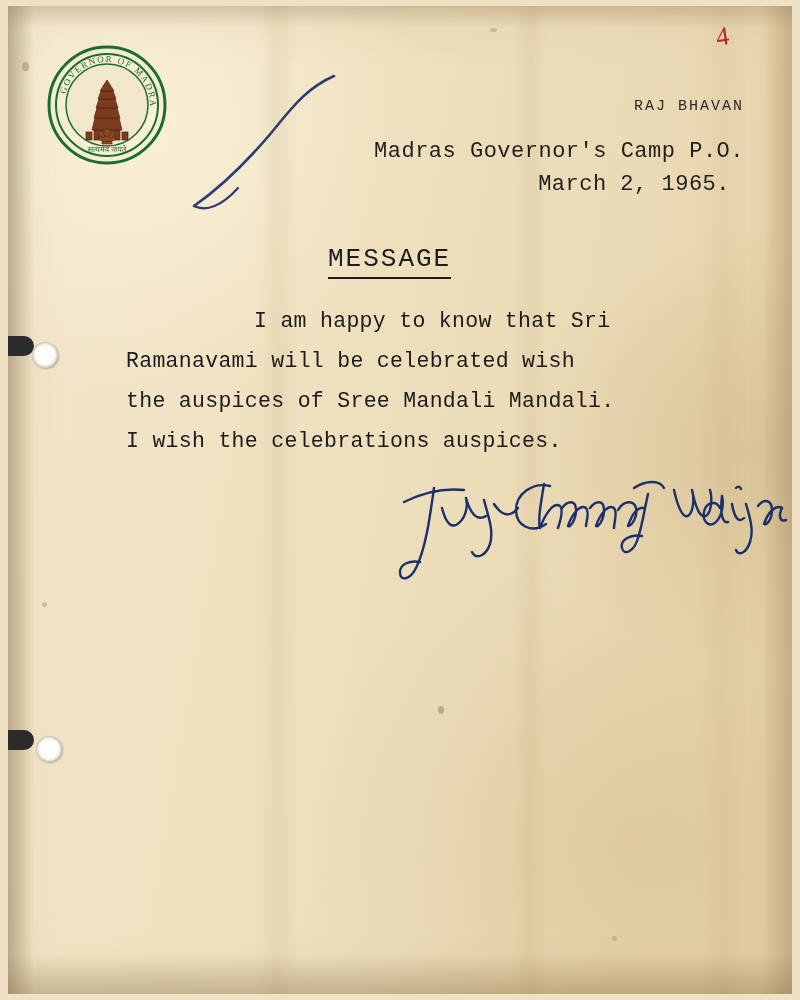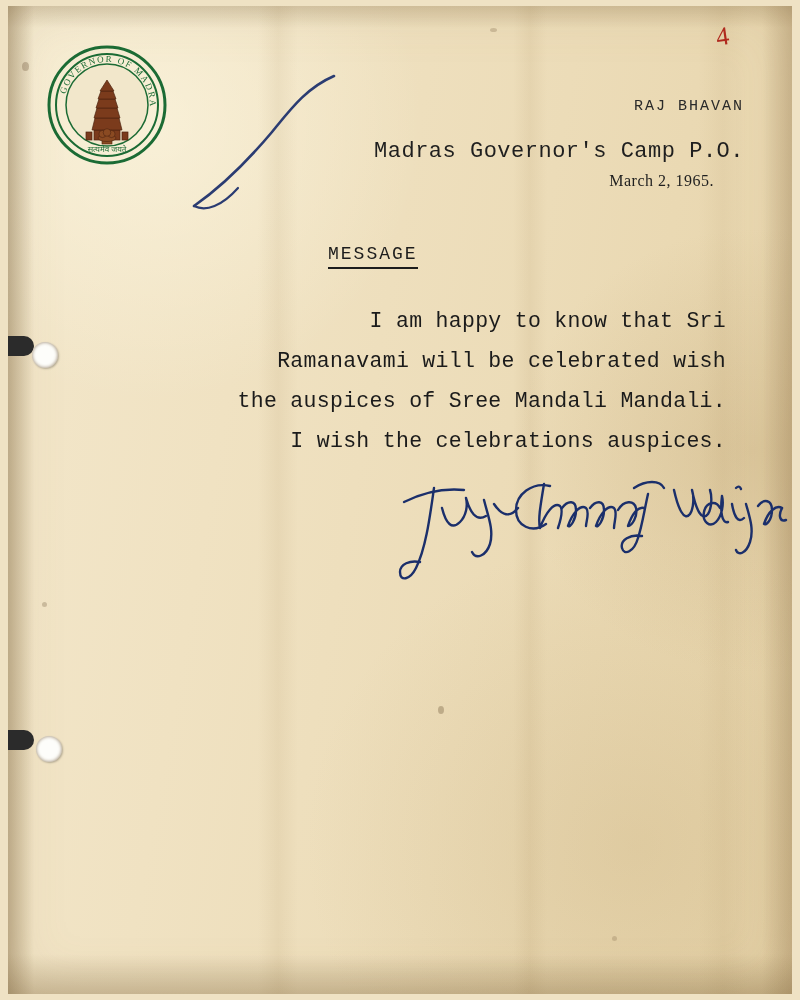--- a/index.html
+++ b/index.html
@@ -113,26 +113,26 @@
   }
   .camp {
     font-family: "Liberation Mono", monospace;
     font-size: 22px;
     letter-spacing: 0.5px;
     color: #1f1f1f;
     white-space: nowrap;
     margin-top: 24px;
   }
   .datetxt {
-    font-family: Liberation Serif, serif;
-    font-size: 16px;
+    font-family: Liberation Mono, monospace;
+    font-size: 22px;
     letter-spacing: 0.5px;
     color: #1f1f1f;
     margin-top: 8px;
-    margin-right: 30px;
+    margin-right: 14px;
   }
 
   
   .pagenum {
     position: absolute;
     left: 708px;
     top: 16px;
     font-family: "Liberation Serif", serif;
     font-size: 26px;
     color: #b02a1e;
@@ -148,37 +148,36 @@
     height: 160px;
     pointer-events: none;
   }
 
   
   .msg-title {
     position: absolute;
     left: 320px;
     top: 238px;
     font-family: "Liberation Mono", monospace;
-    font-size: 18px;
+    font-size: 26px;
     letter-spacing: 2px;
     color: #1c1c1c;
     border-bottom: 2px solid #1c1c1c;
     padding-bottom: 3px;
   }
   .body-text {
     position: absolute;
     left: 118px;
     top: 295px;
     width: 600px;
     font-family: "Liberation Mono", monospace;
     font-size: 21.5px;
     line-height: 40px;
     color: #1b1b1b;
     letter-spacing: 0.3px;
-    text-align: right;
   }
   .body-text .indent { padding-left: 128px; }
 
   
   .signature {
     position: absolute;
     left: 390px;
     top: 458px;
     width: 390px;
     height: 130px;

